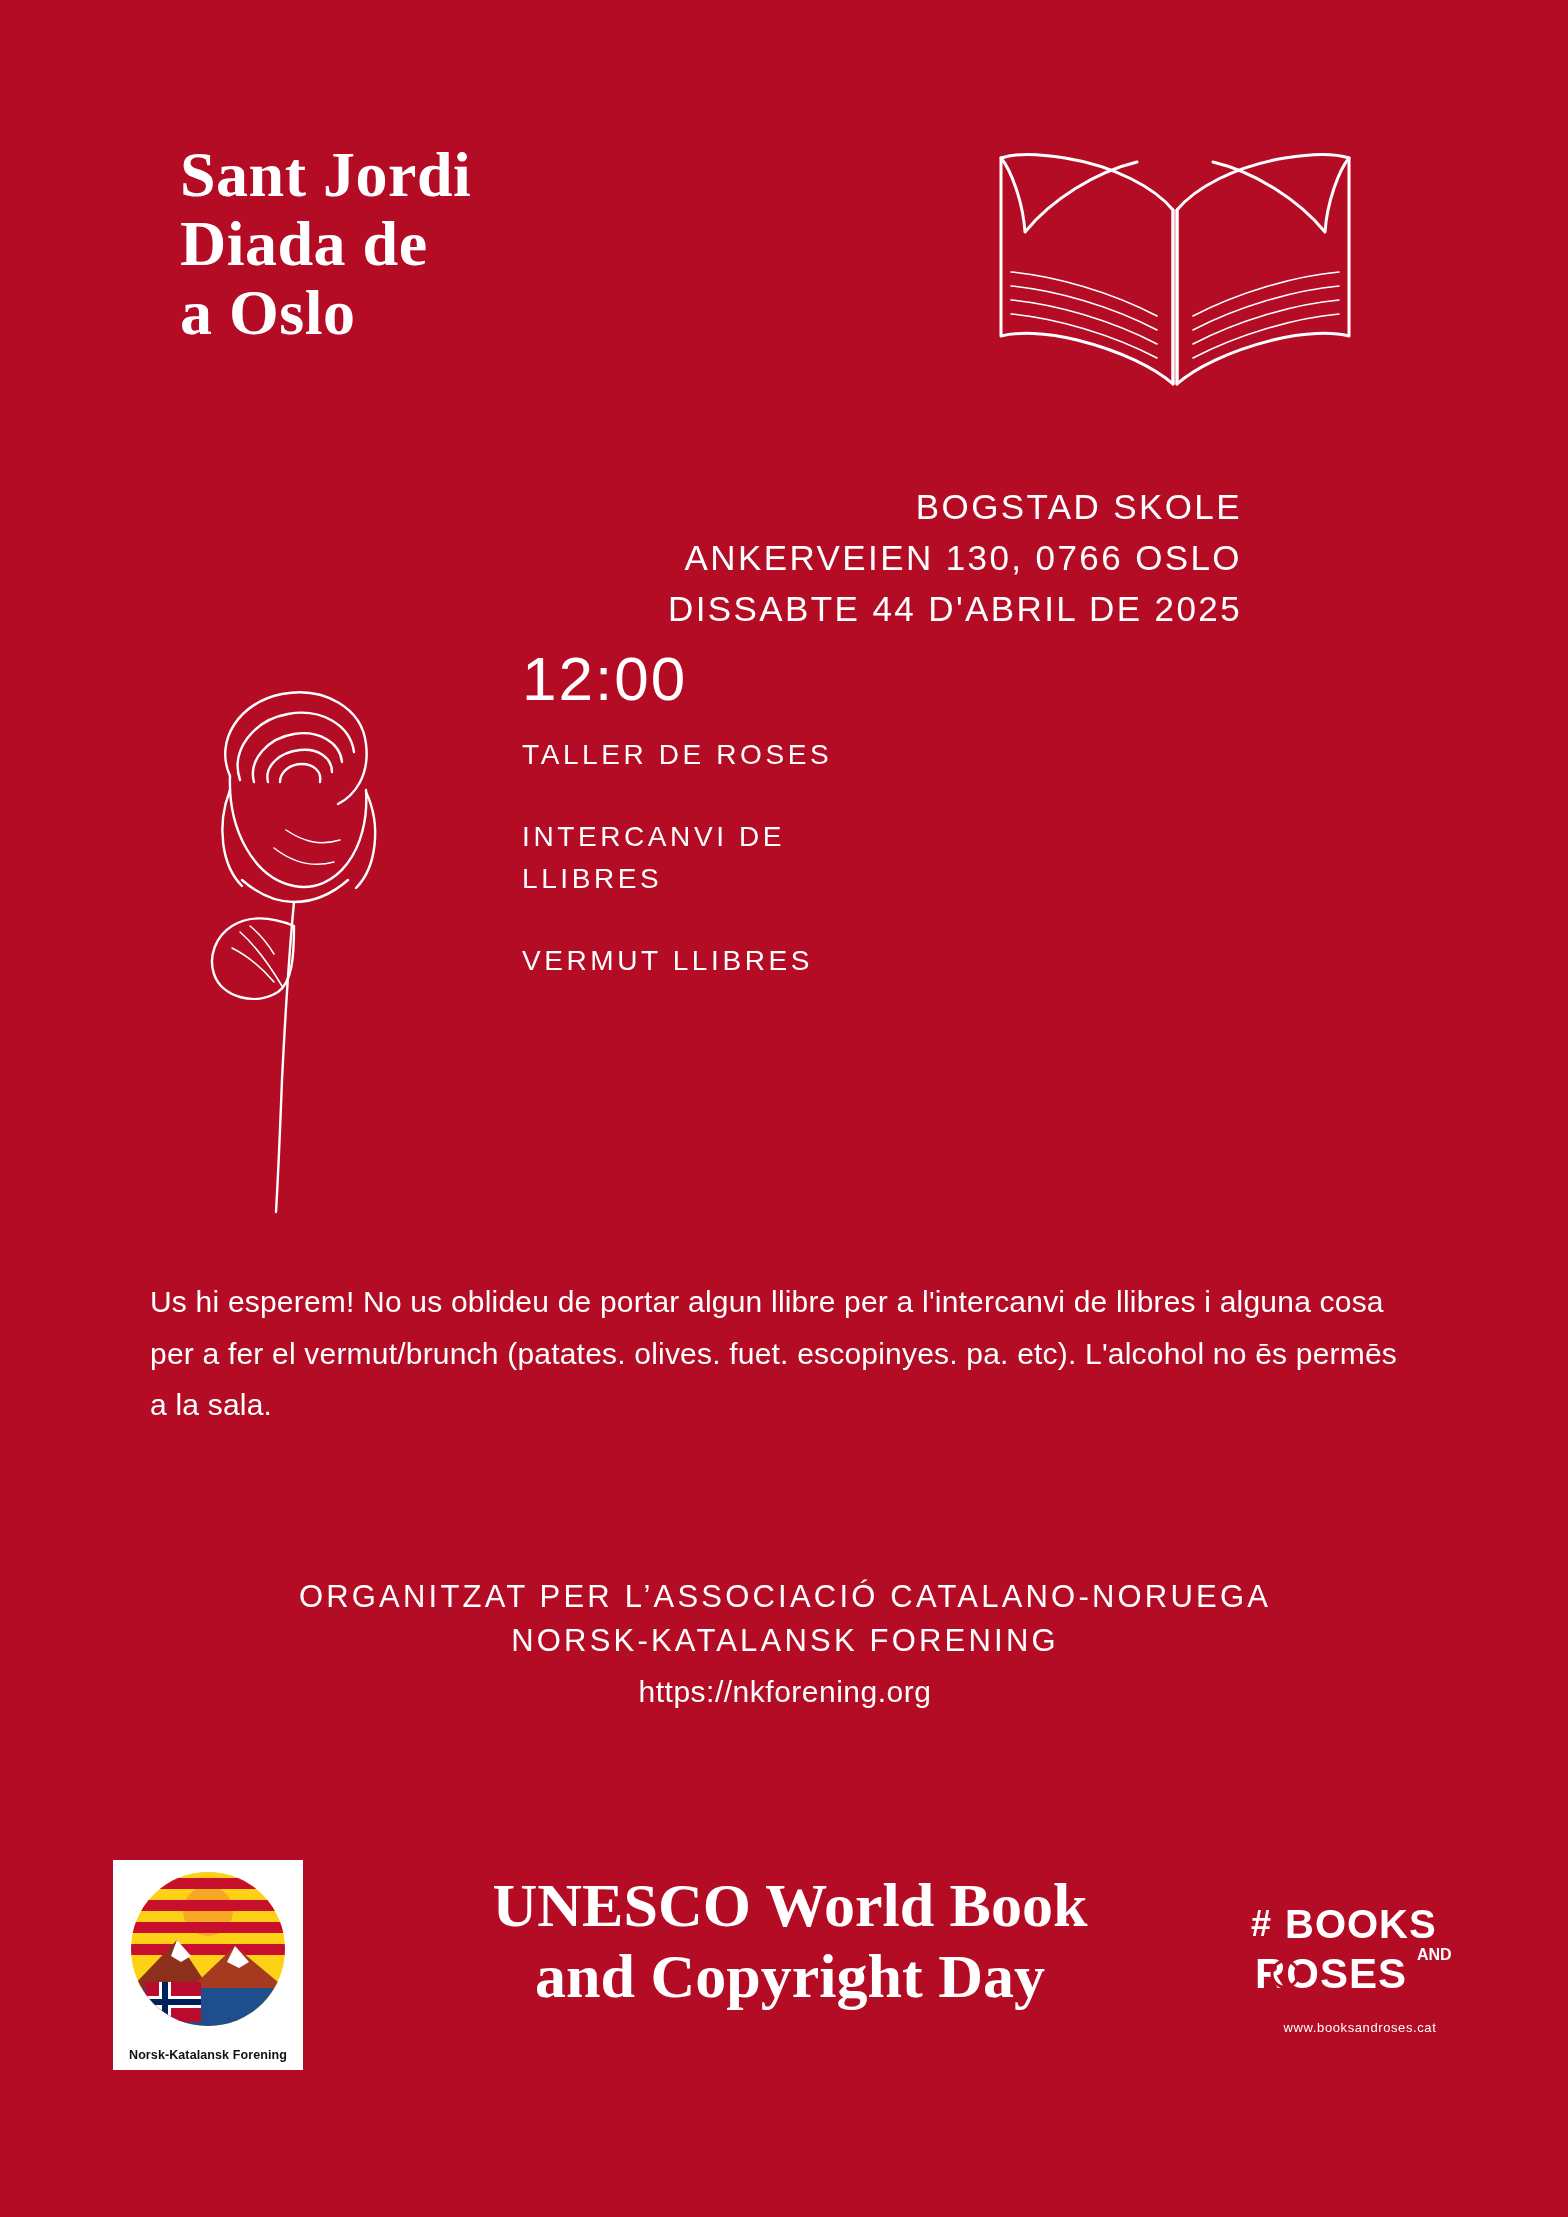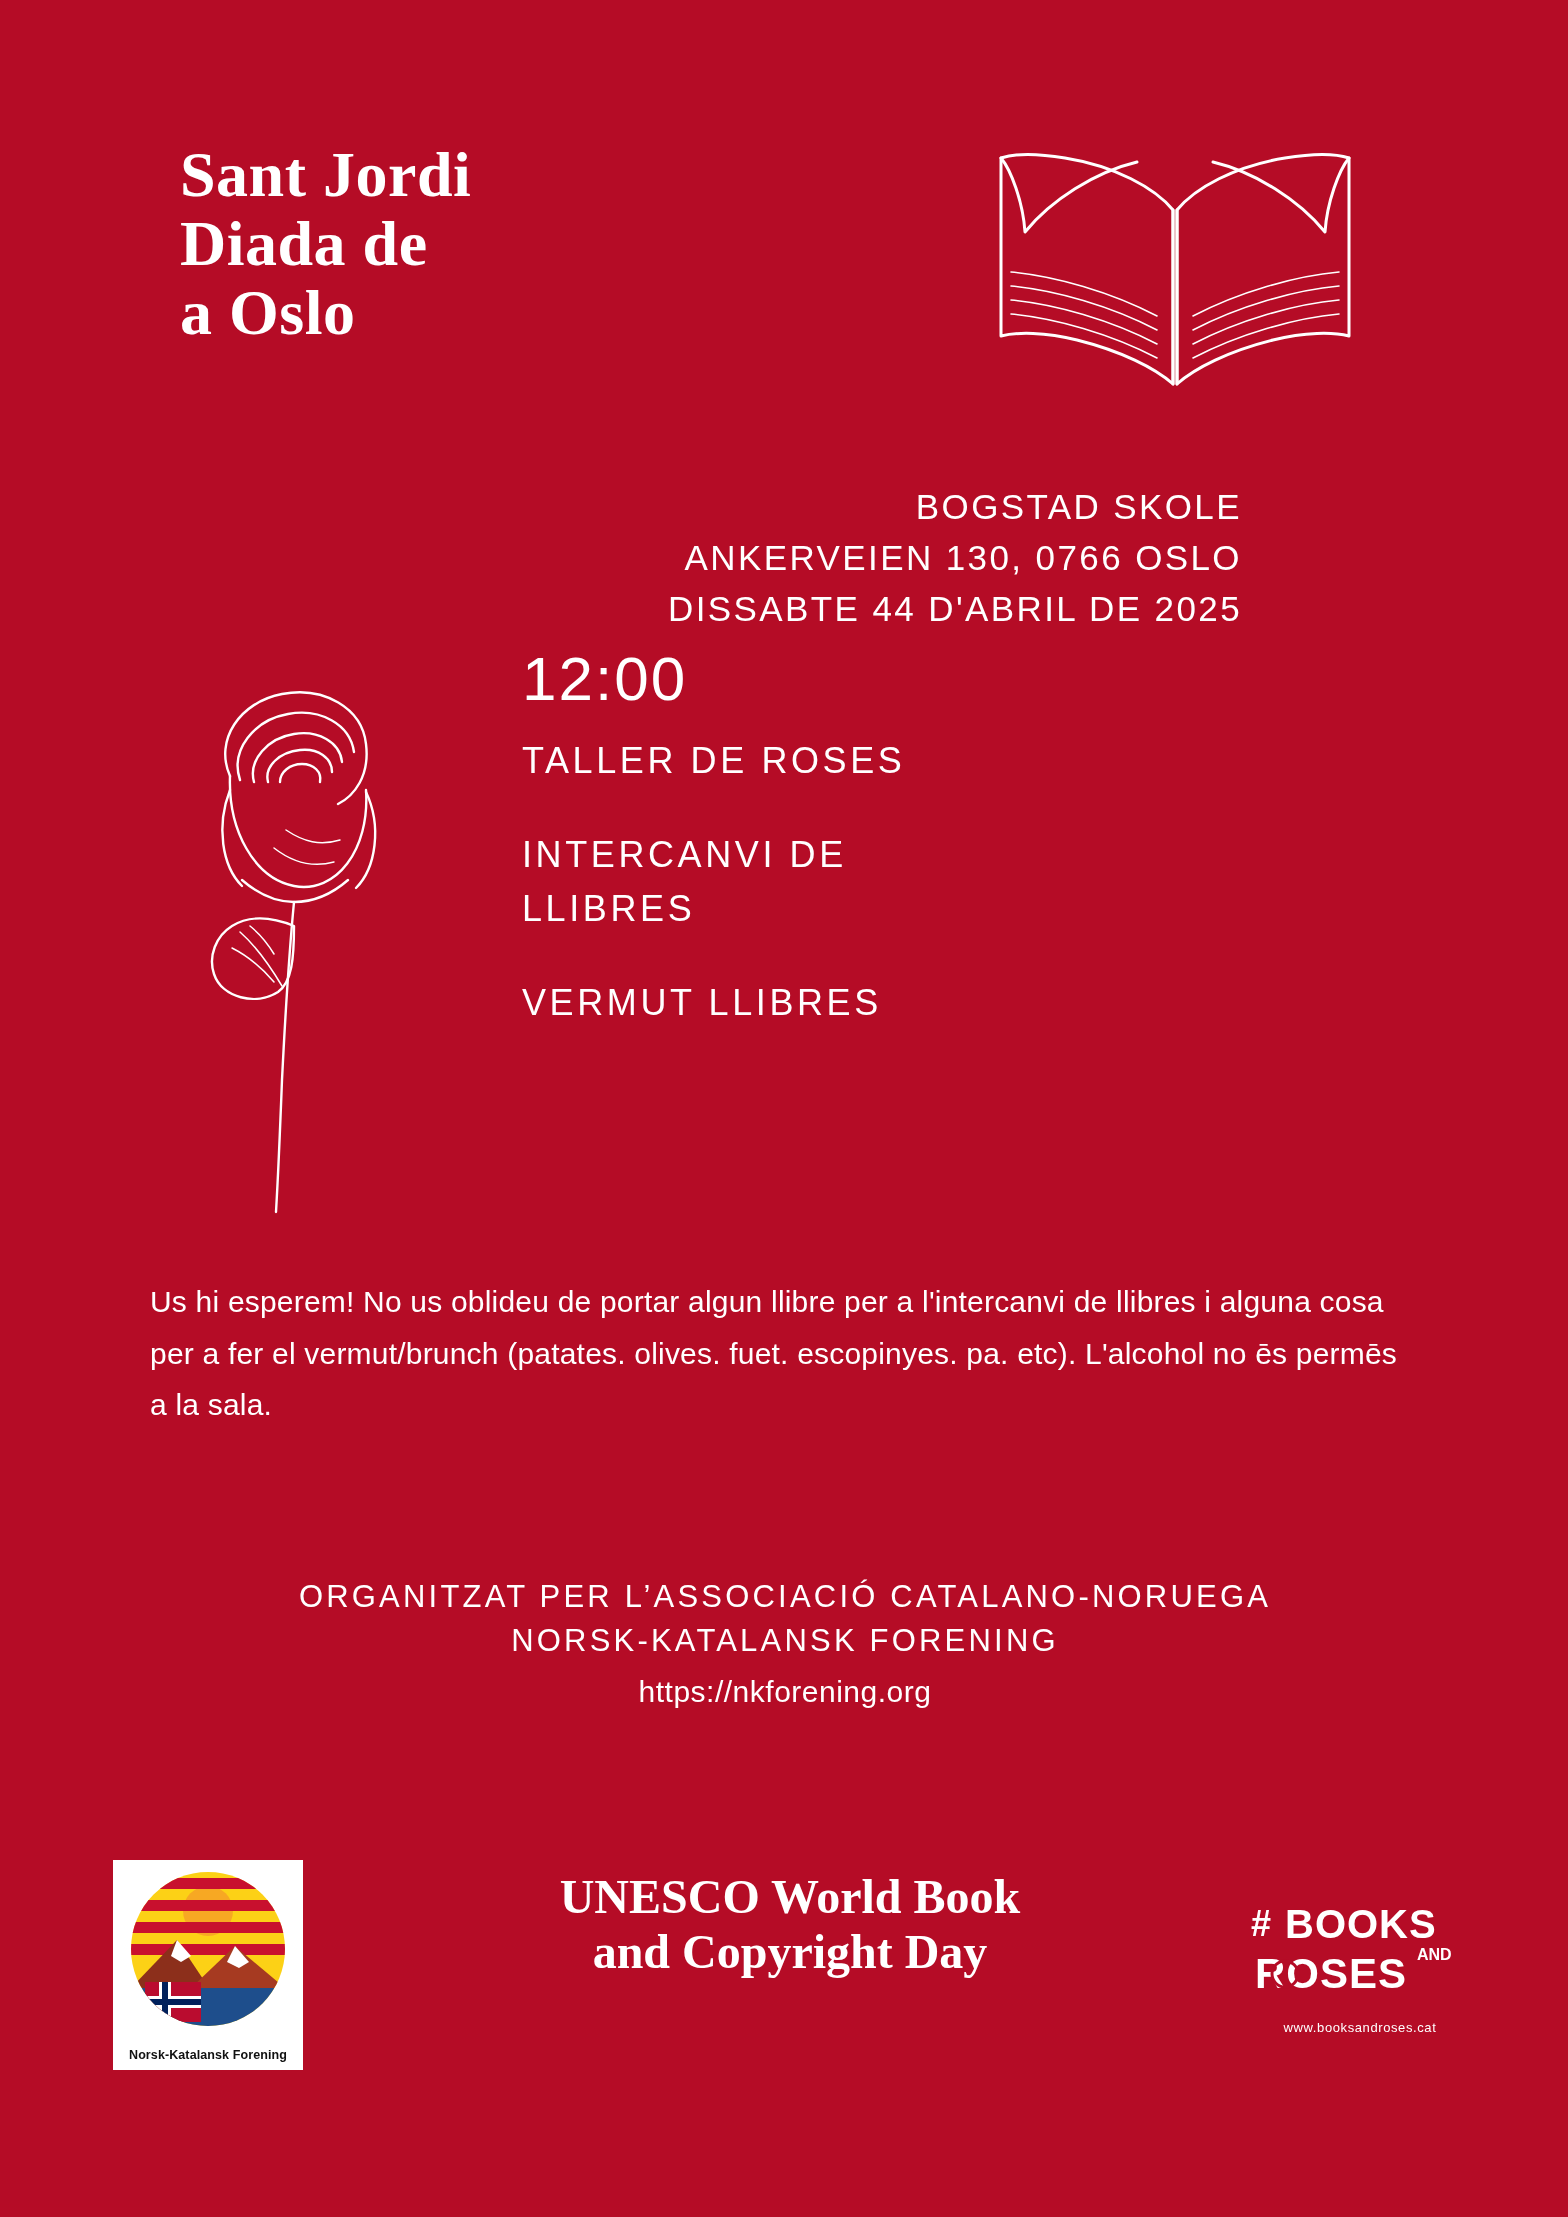--- a/index.html
+++ b/index.html
@@ -74,21 +74,21 @@
   }
   .details .time {
     font-size: 62px;
     font-weight: normal;
     letter-spacing: 2px;
     line-height: 1.25;
     margin-top: 6px;
     margin-bottom: 16px;
   }
   .activity {
-    font-size: 36px;
+    font-size: 28px;
     letter-spacing: 3.6px;
     line-height: 1.5;
     margin-bottom: 40px;
     font-weight: 300;
   }
   .activity.two-line {
     max-width: 400px;
     white-space: pre-line;
   }
 
@@ -206,21 +206,21 @@
   }
 
   .unesco {
     position: absolute;
     left: 370px;
     top: 30px;
     width: 840px;
     text-align: center;
     font-family: "Liberation Serif", serif;
     font-weight: bold;
-    font-size: 48px;
+    font-size: 62px;
     line-height: 1.14;
   }
 
   .books-roses {
     position: absolute;
     left: 1240px;
     top: 48px;
     width: 240px;
     text-align: center;
   }

